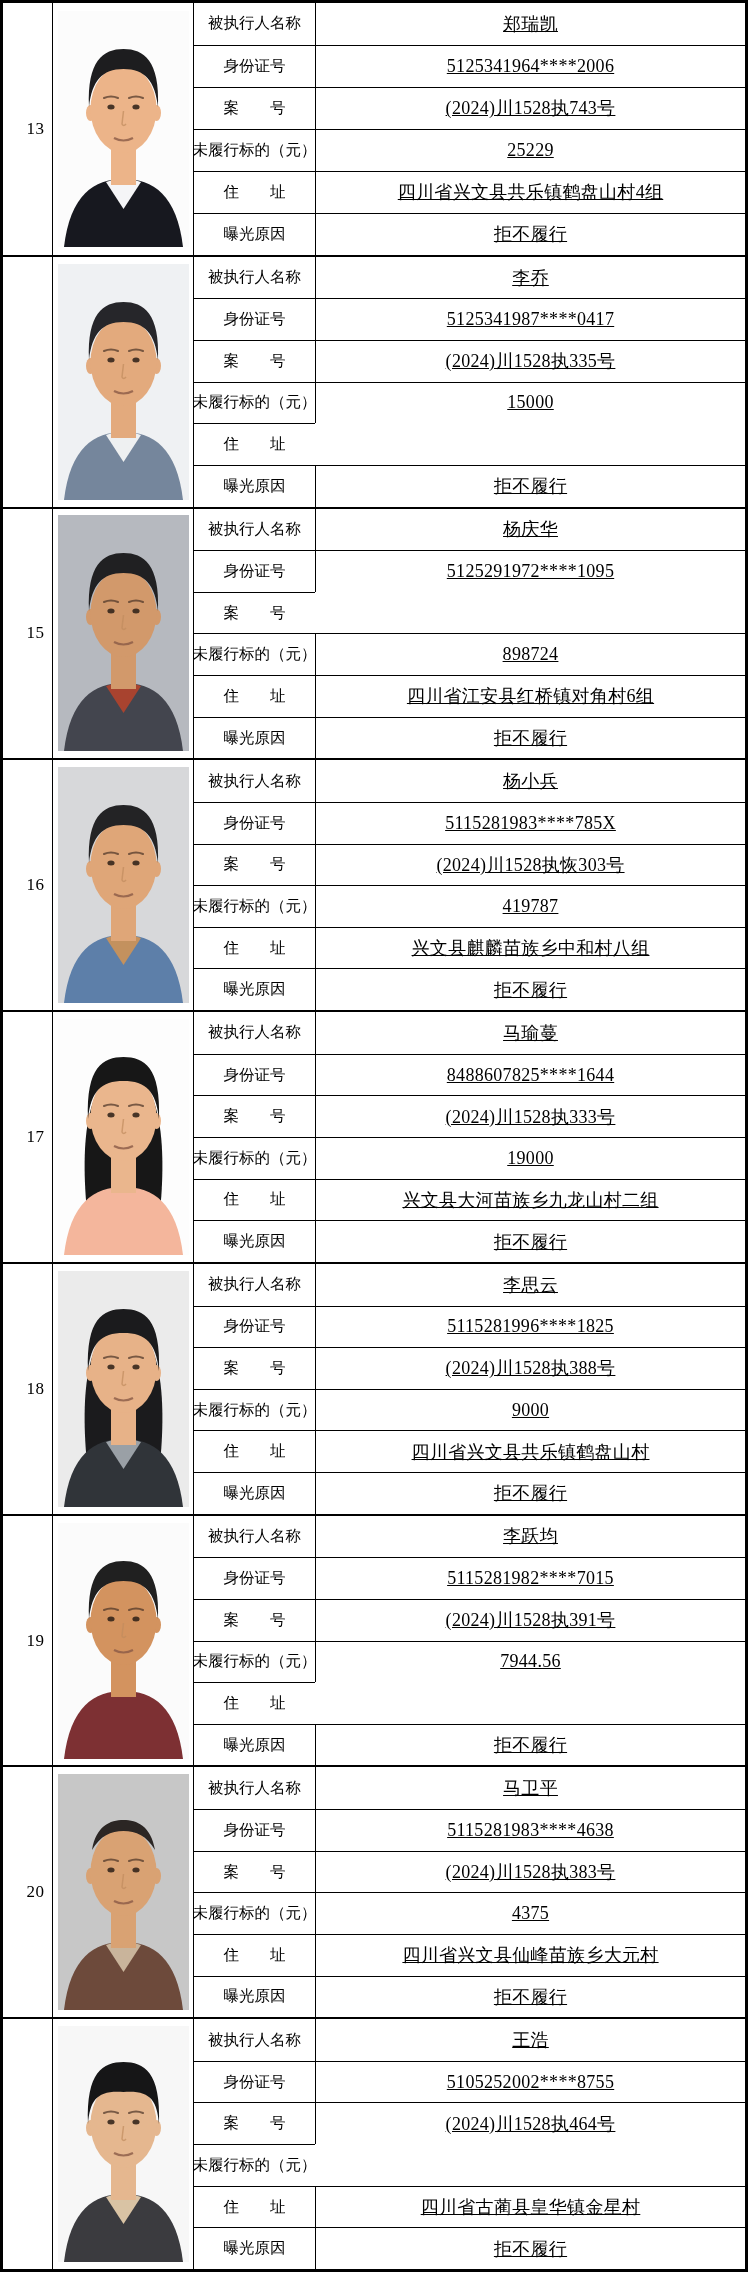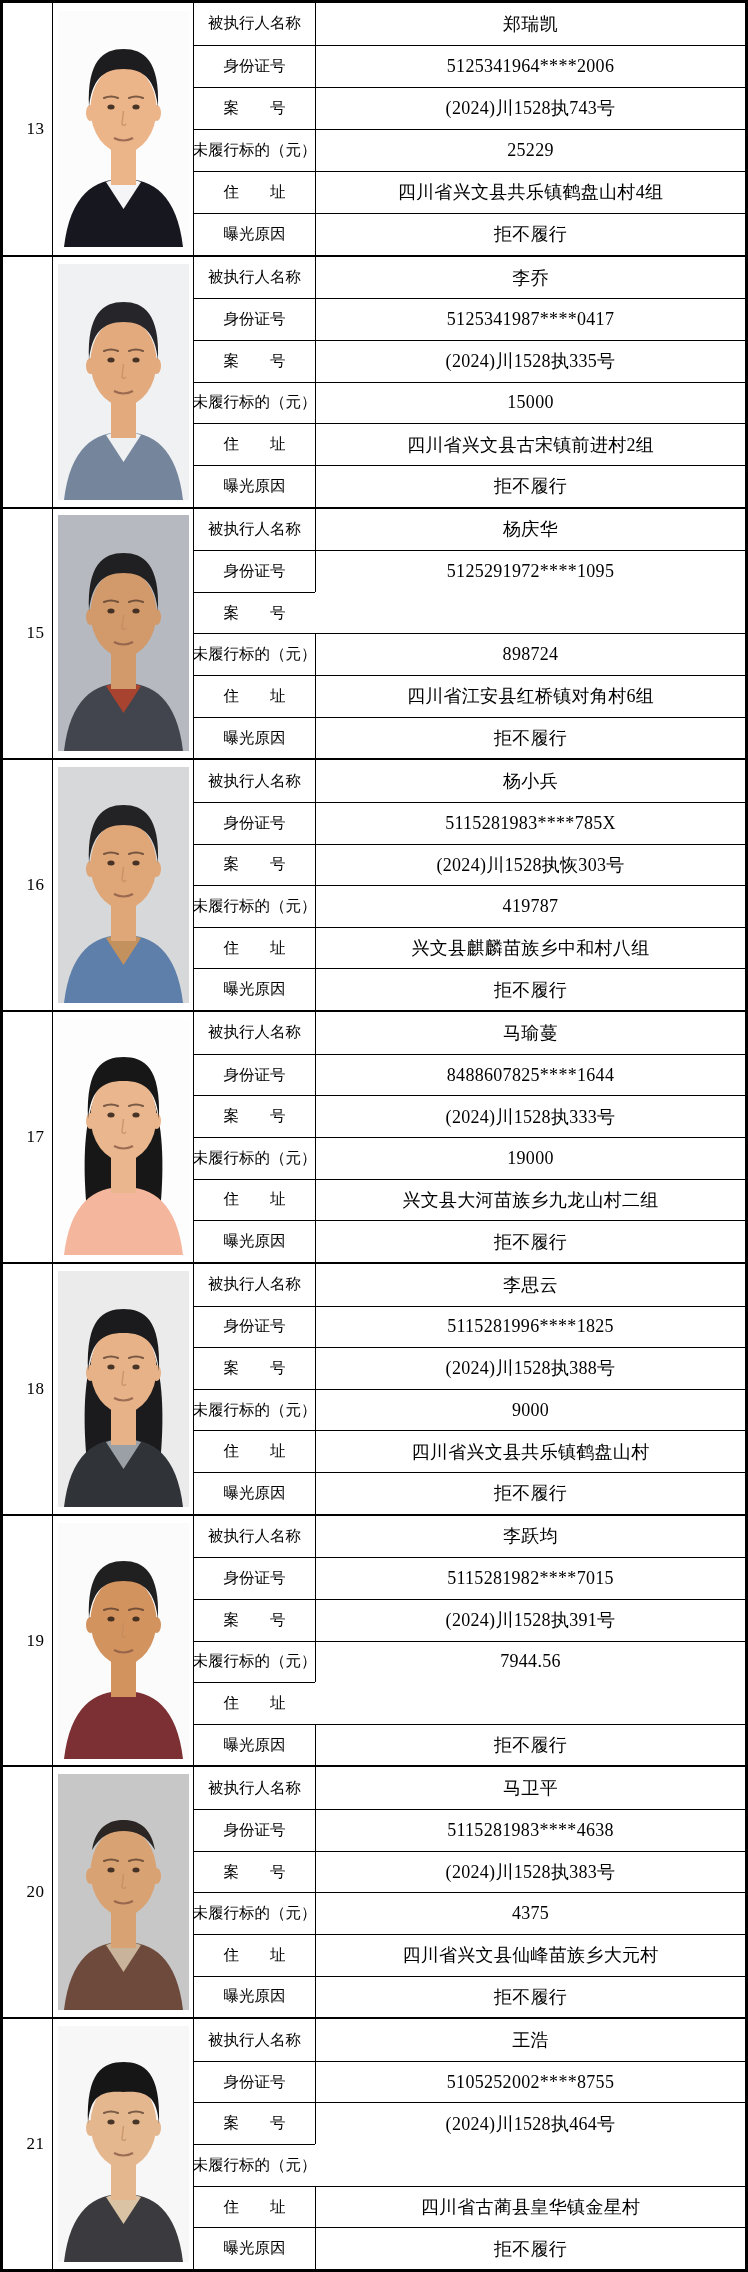--- a/index.html
+++ b/index.html
@@ -39,20 +39,21 @@
     padding:0 1px;
   }
   .field-value{
     grid-column:4;
     border-left:1.5px solid #000;
     font-size:18px;
     white-space:nowrap;
     overflow:hidden;
     padding:0 2px;
     letter-spacing:0.3px;
+    text-decoration:underline;
   }
   .bt{border-top:1.5px solid #000;}
 </style>
 </head>
 <body>
 
 <div class="table-wrap">
   <section class="record">
     <div class="cell cell-index">13</div>
     <div class="cell cell-photo">
@@ -123,21 +124,20 @@
     <div class="cell field-label bt">身份证号</div>
     <div class="cell field-value bt">5125341987****0417</div>
 
     <div class="cell field-label bt">案　　号</div>
     <div class="cell field-value bt">(2024)川1528执335号</div>
 
     <div class="cell field-label bt">未履行标的（元）</div>
     <div class="cell field-value bt">15000</div>
 
     <div class="cell field-label bt">住　　址</div>
-    <div class="cell field-value bt">四川省兴文县古宋镇前进村2组</div>
 
     <div class="cell field-label bt">曝光原因</div>
     <div class="cell field-value bt">拒不履行</div>
   </section>
 
   <section class="record">
     <div class="cell cell-index">15</div>
     <div class="cell cell-photo">
         <svg width="131" height="236" viewBox="0 0 131 236" xmlns="http://www.w3.org/2000/svg">
           <rect width="131" height="236" fill="#b6b9bf"></rect>
@@ -380,21 +380,20 @@
     <div class="cell field-value bt">4375</div>
 
     <div class="cell field-label bt">住　　址</div>
     <div class="cell field-value bt">四川省兴文县仙峰苗族乡大元村</div>
 
     <div class="cell field-label bt">曝光原因</div>
     <div class="cell field-value bt">拒不履行</div>
   </section>
 
   <section class="record">
-    <div class="cell cell-index">21</div>
     <div class="cell cell-photo">
         <svg width="131" height="236" viewBox="0 0 131 236" xmlns="http://www.w3.org/2000/svg">
           <rect width="131" height="236" fill="#f7f7f7"></rect>
           <path d="M6,236 C12,184 36,168 65.5,168 C95,168 119,184 125,236 Z" fill="#3b3b3f"></path>
           <path d="M48,171 L65.5,198 L83,171 C73,167 58,167 48,171 Z" fill="#d9c3a4"></path>
           <rect x="53" y="132" width="25" height="42" fill="#e5b78f"></rect>
           <ellipse cx="32.5" cy="102" rx="4.5" ry="8" fill="#e5b78f"></ellipse>
           <ellipse cx="98.5" cy="102" rx="4.5" ry="8" fill="#e5b78f"></ellipse>
           <ellipse cx="65.5" cy="98" rx="33" ry="44" fill="#e5b78f"></ellipse>
           <path d="M30,98 C28,46 45,36 65.5,36 C86,36 103,46 101,98 C99,74 92,64 65.5,66 C39,64 32,74 30,98 Z" fill="#161617"></path>

